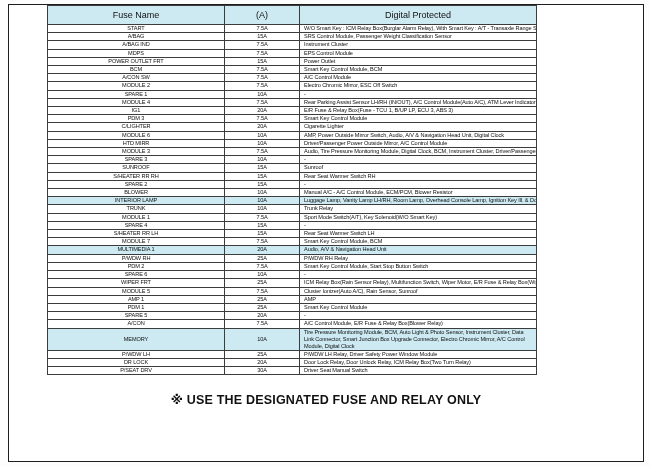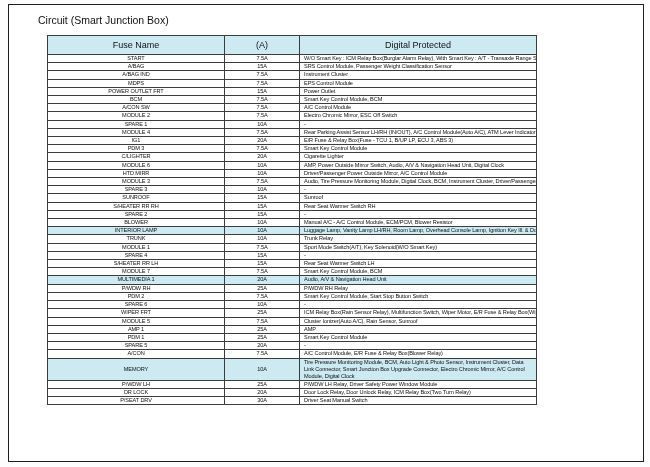--- a/index.html
+++ b/index.html
@@ -50,21 +50,20 @@
   .footer-note{
     margin-top:17px;text-align:center;font-size:12.5px;font-weight:bold;
     letter-spacing:0.2px;
   }
 </style>
 </head>
 <body>
 
 <div class="page-frame">
 
-  <div class="subtitle">Circuit (Smart Junction Box)</div>
 
   <table class="fuse-table">
     <colgroup>
       <col class="col-name">
         <col class="col-amp">
         <col>
     </colgroup>
     <thead>
       <tr>
         <th>Fuse Name</th>
@@ -274,13 +273,14 @@
           <td class="circuit">Door Lock Relay, Door Unlock Relay, ICM Relay Box(Two Turn Relay)</td>
         </tr>
         <tr>
           <td>P/SEAT DRV</td>
           <td>30A</td>
           <td class="circuit">Driver Seat Manual Switch</td>
         </tr>
       </tbody>
   </table>
 
+  <div class="footer-note">※ USE THE DESIGNATED FUSE AND RELAY ONLY</div>
 </div>
 
 </body></html>

